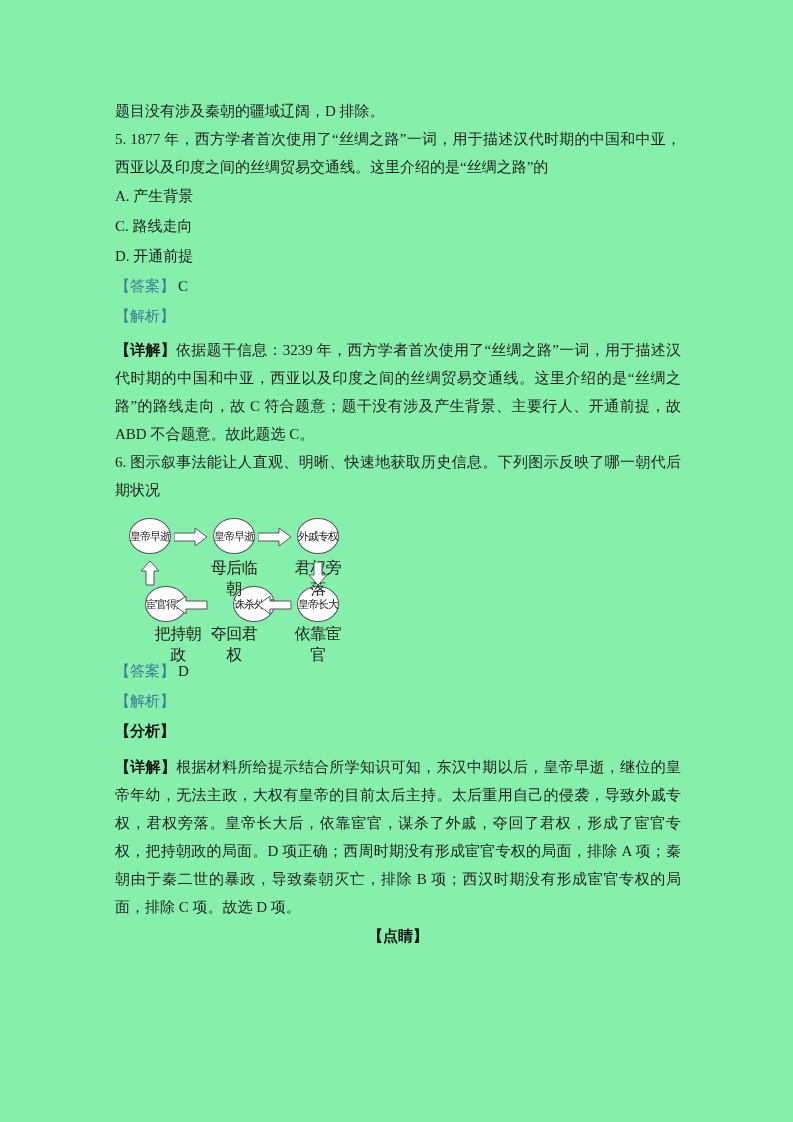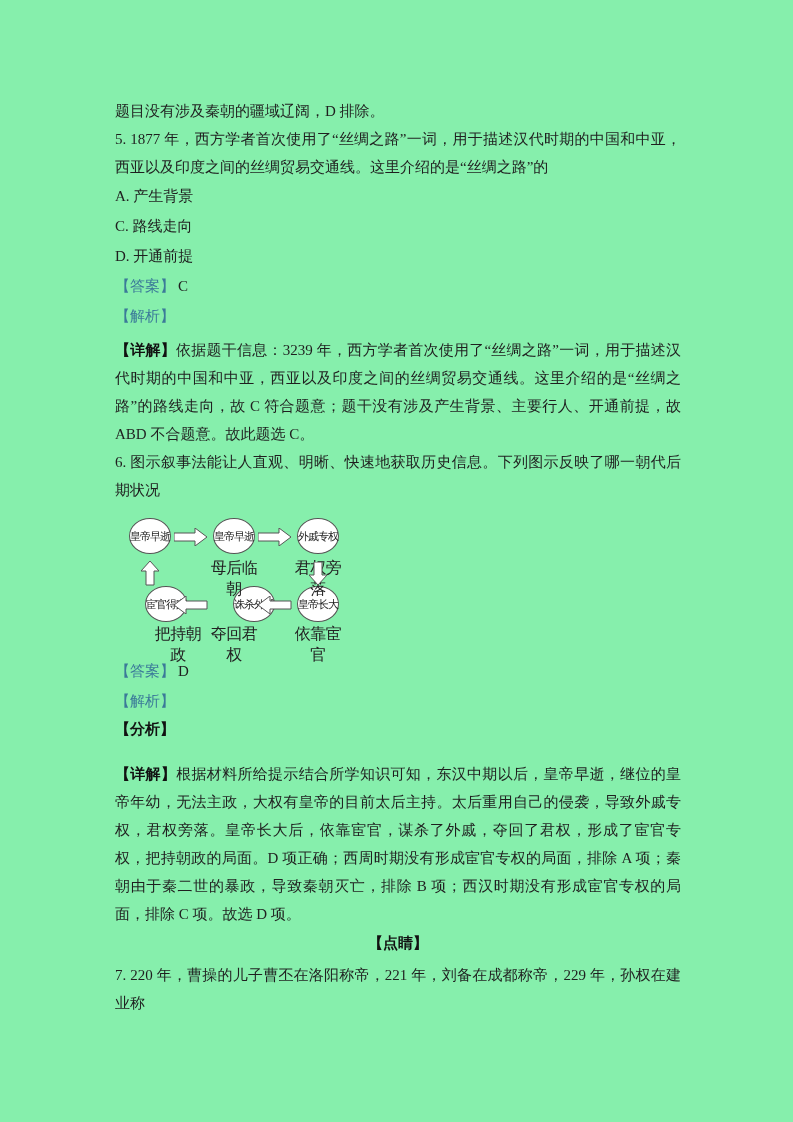--- a/index.html
+++ b/index.html
@@ -8,21 +8,21 @@
     width:793px; height:1122px;
     font-family:"Liberation Serif","DejaVu Serif",serif;
     color:#1f1f1f;
   }
   .page { position:relative; width:793px; height:1122px; background:#86efac; overflow:hidden; }
   .content { position:absolute; left:115px; top:97px; width:566px; font-size:15px; }
 
   p.para { margin:0; line-height:28px; text-align:justify; }
   .mb15 { margin-bottom:15px; }
   .mb9  { margin-bottom:9px; }
-  .mb7  { margin-bottom:14px;font-family:Liberation Mono, monospace; }
+  .mb7  { margin-bottom:7px; }
   .mb5  { margin-bottom:5px; }
   .mb4  { margin-bottom:4px; }
   .mb10 { margin-bottom:10px; }
   .mb3  { margin-bottom:3px;text-align:center; }
 
   .opt  { line-height:30px; }
   .row  { line-height:30px; }
   .teal { color:#3b7a99; }
   .ansv { margin-left:3px; }
   b.mk  { font-weight:bold; color:#111; }
@@ -135,16 +135,15 @@
     <div class="row mb7">
       <b class="mk">【分析】</b>
     </div>
 
     <p class="para mb10"><b class="mk">【详解】</b><span>根据材料所给提示结合所学知识可知，东汉中期以后，皇帝早逝，继位的皇帝年幼，无法主政，大权有皇帝的目前太后主持。太后重用自己的侵袭，导致外戚专权，君权旁落。皇帝长大后，依靠宦官，谋杀了外戚，夺回了君权，形成了宦官专权，把持朝政的局面。D 项正确；西周时期没有形成宦官专权的局面，排除 A 项；秦朝由于秦二世的暴政，导致秦朝灭亡，排除 B 项；西汉时期没有形成宦官专权的局面，排除 C 项。故选 D 项。</span></p>
 
     <div class="row mb3">
       <b class="mk">【点睛】</b>
     </div>
 
-    <p class="para">7. 220 年，曹操的儿子曹丕在洛阳称帝，221 年，刘备在成都称帝，229 年，孙权在建业称</p>
 
   </div>
 </div>
 
 </body></html>

